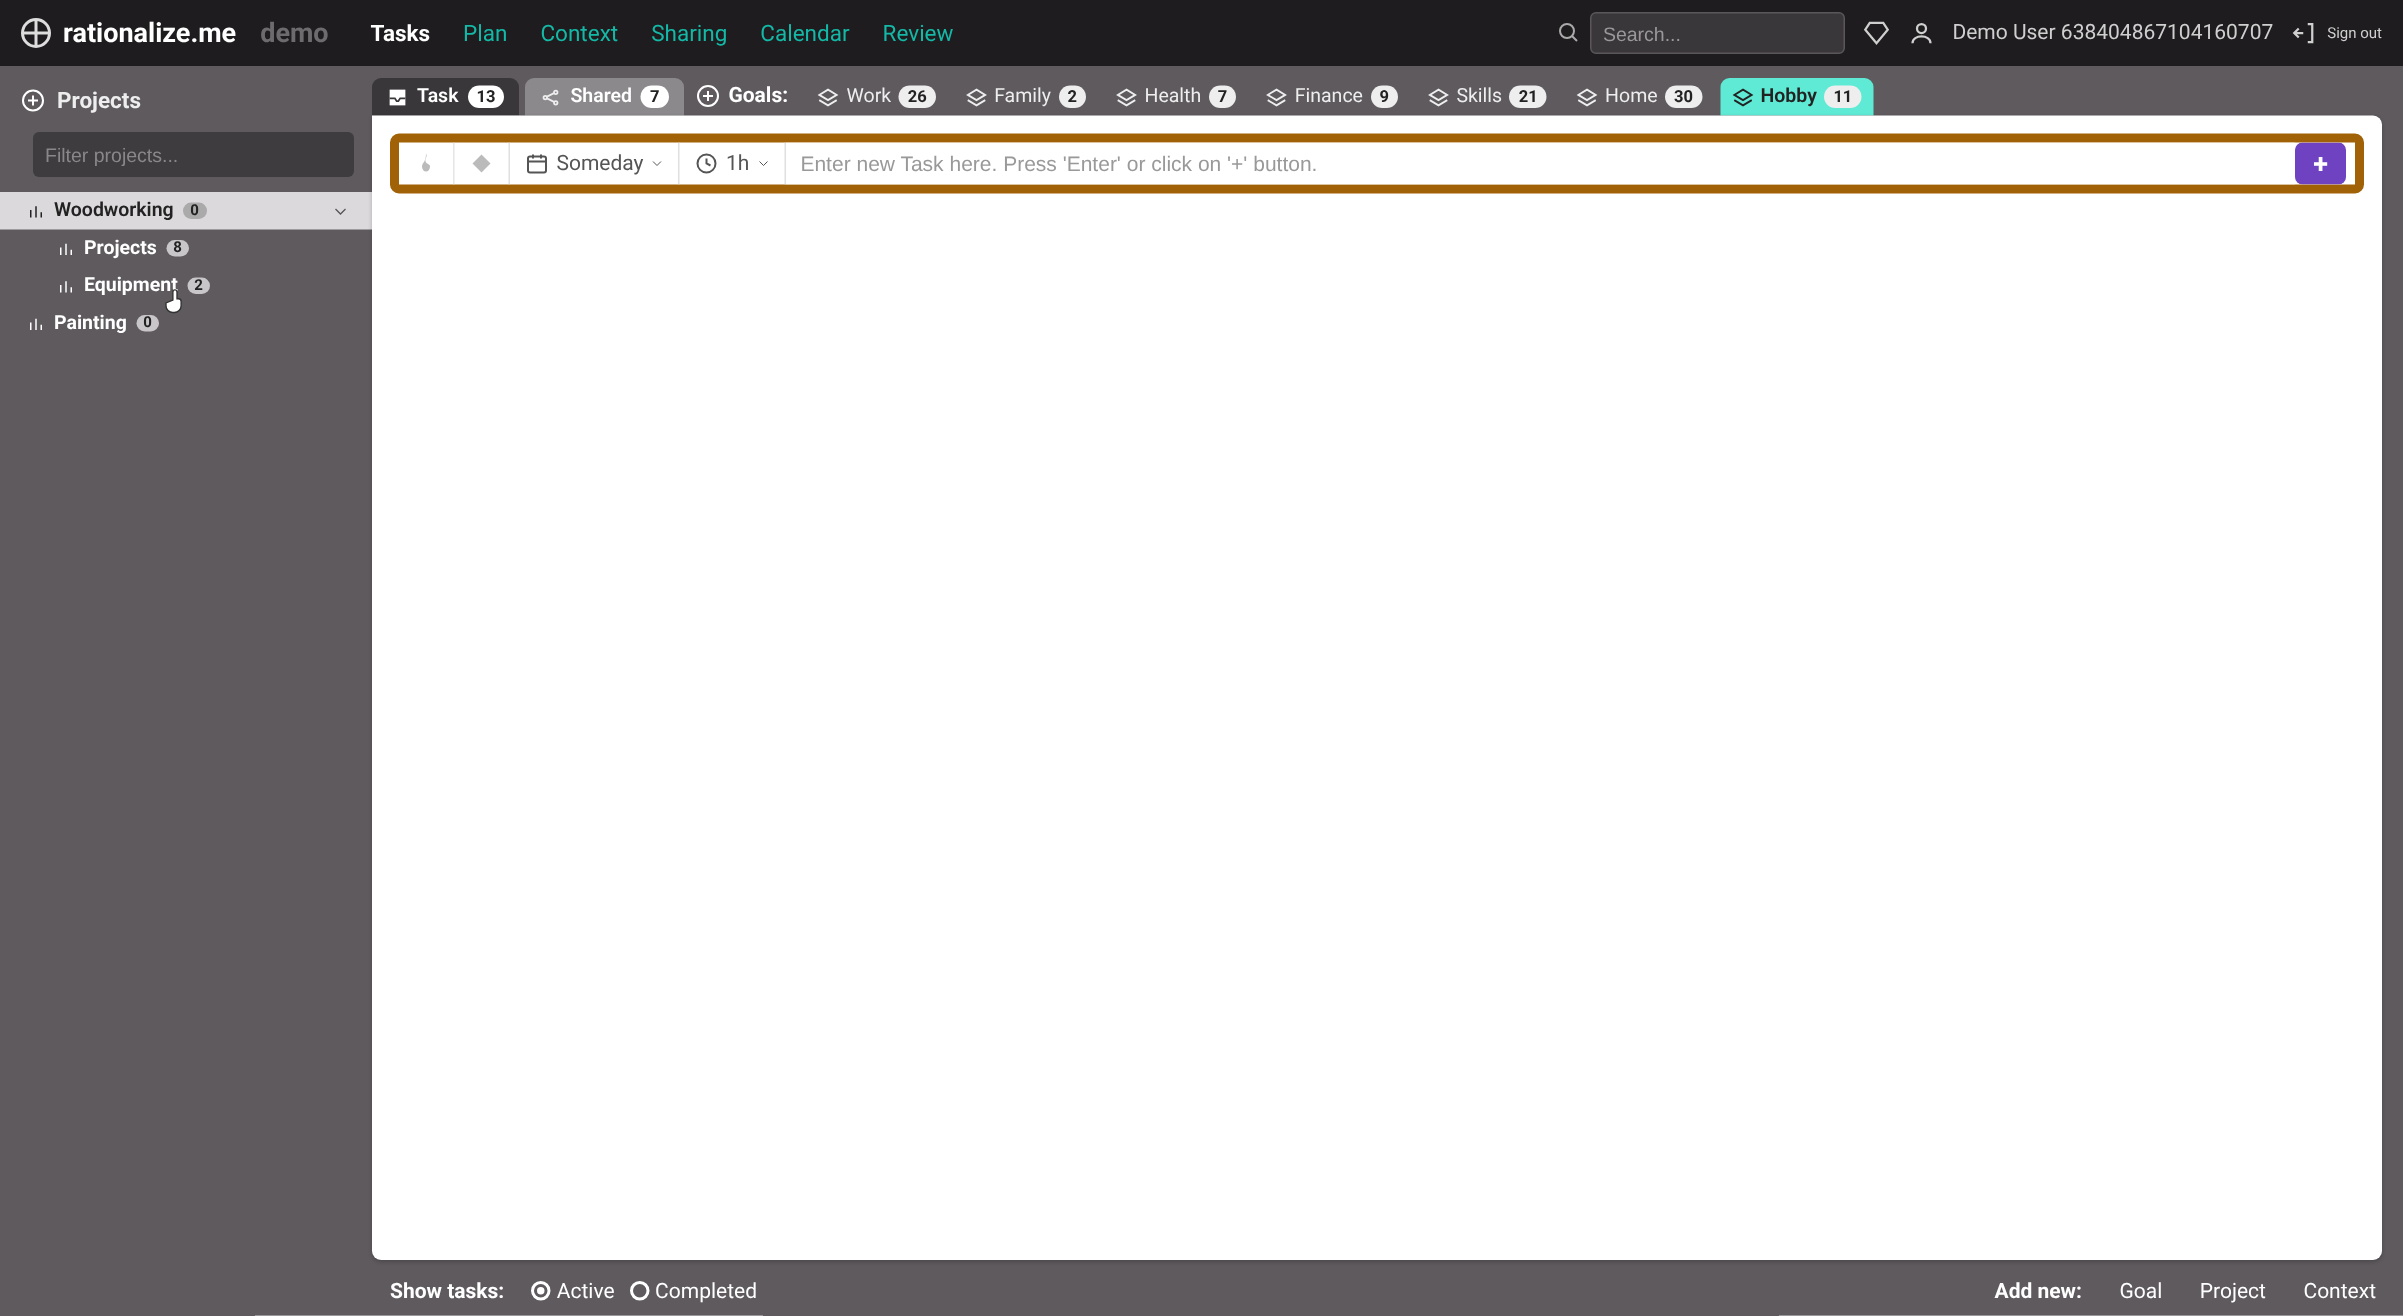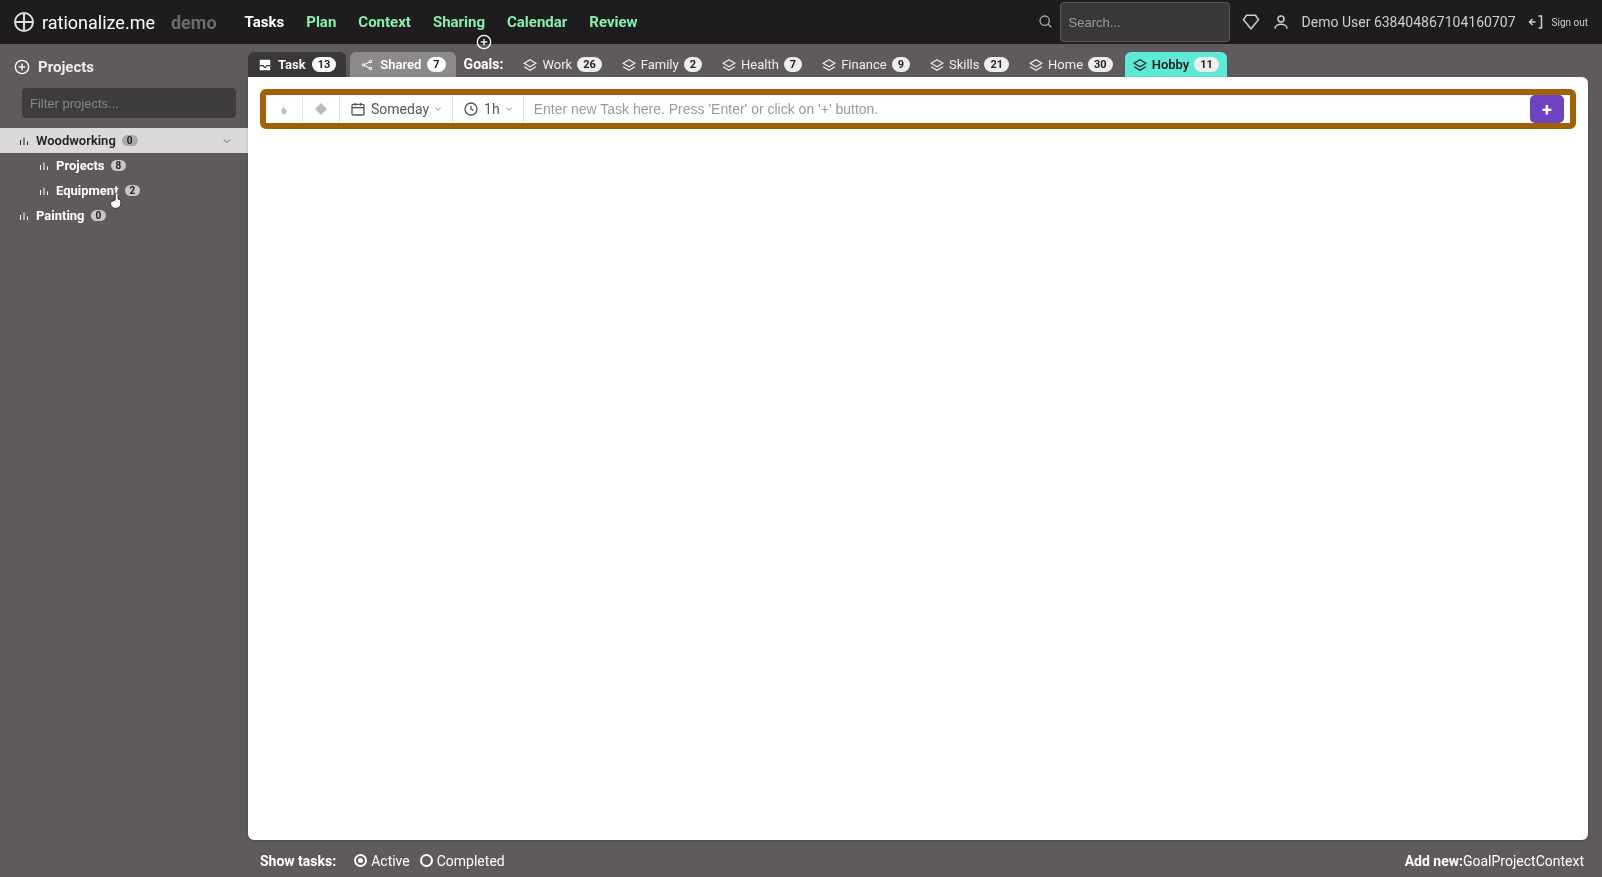--- a/index.html
+++ b/index.html
@@ -32,49 +32,49 @@
   border-radius: 50%;
   position: relative;
 }
 .globe-icon::before, .globe-icon::after {
   content: "";
   position: absolute;
   background: #ddd;
 }
 .globe-icon::before { left: 50%; top: 0; width: 2px; height: 100%; transform: translateX(-50%); }
 .globe-icon::after { top: 50%; left: 0; height: 2px; width: 100%; transform: translateY(-50%); }
-.brand { font-size: 18px; font-weight: 400; color: #fff; }
+.brand { font-size: 18px; font-weight: 700; color: #fff; }
 .demo-tag { font-size: 18px; font-weight: 700; color: #6e6b6e; margin-left: 8px; }
 
 .nav-links {
   display: flex;
   gap: 22px;
   margin-left: 28px;
   font-size: 15px;
 }
-.nav-link { color: #86efac; cursor: pointer; font-weight: bold; }
+.nav-link { color: #14b8a6; cursor: pointer; }
 .nav-link.active { color: #fff; font-weight: 700; }
 
 .topbar-right {
   margin-left: auto;
   display: flex;
   align-items: center;
   gap: 12px;
 }
 .search-wrap {
   display: flex;
   align-items: center;
   gap: 6px;
 }
 .search-icon-svg { width: 16px; height:16px; stroke:#aaa; fill:none; stroke-width:2; }
 .search-input {
   background: #3a373a;
   border: 1px solid #5a575a;
   border-radius: 4px;
-  height: 40px;
+  height: 28px;
   width: 170px;
   padding: 0 8px;
   color: #cfcfcf;
   font-size: 13px;
 }
 .search-input::placeholder { color: #9a989a; }
 .gem-icon, .user-icon, .signout-icon { width:18px; height:18px; stroke:#cfcfcf; fill:none; stroke-width:2; }
 .username { font-size: 14px; color: #cfcfcf; }
 .signout { display:flex; align-items:center; gap:6px; font-size:10px; color:#cfcfcf; cursor:pointer;}
 
@@ -105,27 +105,25 @@
   font-size: 11px;
   font-weight: 700;
   padding: 1px 6px;
   border-radius: 9px;
   min-width: 18px;
   text-align: center;
 }
 .tab.dark .pill, .tab.grey .pill { background: #fff; }
 .goals-label {
   display: flex;
-  align-items: center;
   gap: 6px;
   color: #fff;
   font-weight: 700;
   font-size: 14px;
   padding: 5px 8px 5px 4px;
-  flex-direction: column;
 }
 .goal-chip {
   display: flex;
   align-items: center;
   gap: 5px;
   padding: 5px 8px;
   font-size: 13px;
   color: #eee;
   cursor: pointer;
 }
@@ -283,21 +281,21 @@
 .footer .show-label { font-weight: 700; margin-right: 8px; }
 .radio {
   width: 13px; height: 13px; border-radius:50%;
   border: 2px solid #fff; margin: 0 4px 0 10px;
   display:inline-block; vertical-align:middle;
   position:relative;
 }
 .radio.checked::after {
   content:""; position:absolute; inset:2px; background:#fff; border-radius:50%;
 }
-.footer-right { margin-left:auto; display:flex; align-items:center; gap:0; }
+.footer-right { margin-left:auto; display:flex; align-items:center; gap:25px; }
 .footer-right a { color:#fff; cursor:pointer; }
 
 .cursor-hand {
   position:absolute;
   left: 107px;
   top: 190px;
   width: 22px; height:22px;
   pointer-events:none;
 }
 </style>

